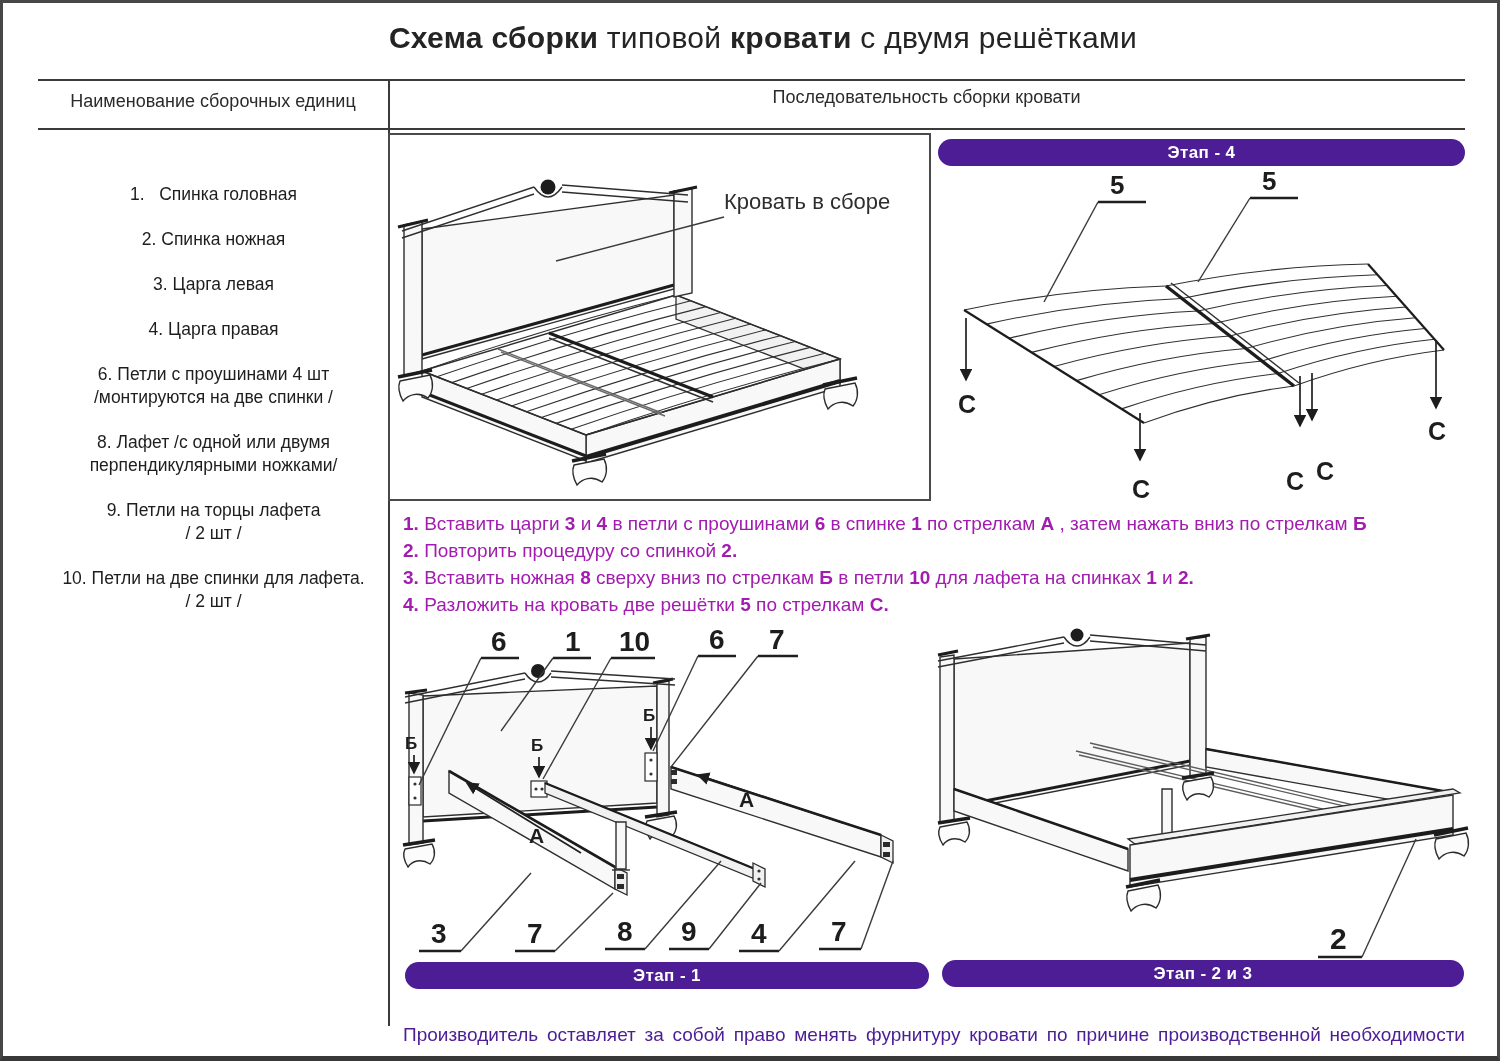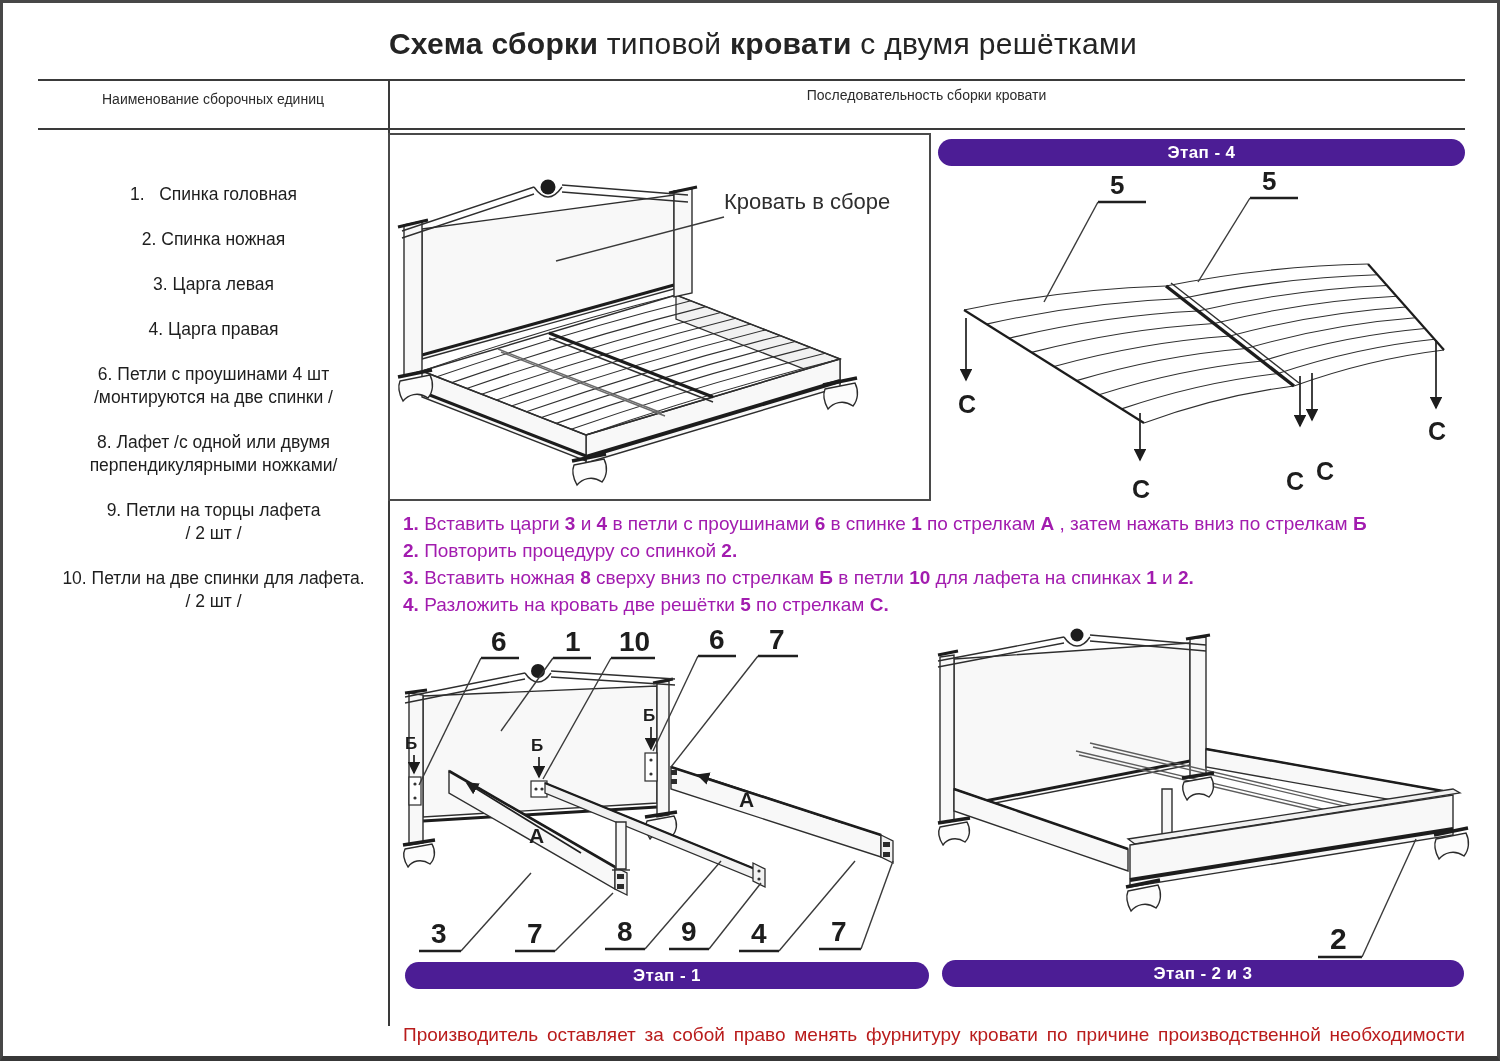--- a/index.html
+++ b/index.html
@@ -1,31 +1,31 @@
 <!DOCTYPE html>
 <html><head>
 <meta charset="utf-8">
 <style>
   html,body{margin:0;padding:0;background:#9a9a9a;}
   .page{position:relative;width:1500px;height:1061px;background:#ffffff;
         border:3px solid #474747;border-bottom:5px solid #383838;box-sizing:border-box;
         font-family:"Liberation Sans",sans-serif;color:#1f1f1f;overflow:hidden;}
   .abs{position:absolute;}
-  .title{top:24px;left:120px;width:1280px;text-align:center;font-size:30px;color:#242424;letter-spacing:.3px;}
+  .title{top:18px;left:120px;width:1280px;text-align:center;font-size:30px;color:#242424;letter-spacing:.3px;}
   .b{font-weight:bold;}
   .rule{background:#3a3a3a;height:2px;}
   .vline{background:#3a3a3a;width:2px;}
-  .colhead{font-size:14px;color:#2b2b2b;text-align:center;}
+  .colhead{font-size:18px;color:#2b2b2b;text-align:center;}
   .parts{left:38px;top:180px;width:345px;font-size:17.5px;line-height:23px;}
   .part{white-space:pre-wrap;margin-bottom:22px;color:#1e1e1e;text-align:center;}
   .box{border:2px solid #4a4a4a;box-sizing:border-box;background:#fff;}
   .pill{background:#4c1d95;border-radius:14px;color:#fff;font-weight:bold;font-size:17px;
         text-align:center;letter-spacing:.4px;line-height:27px;height:27px;}
   .instr{left:400px;top:507px;width:1078px;font-size:19px;line-height:27px;color:#a21caf;}
-  .footer{left:400px;top:1021px;width:1062px;font-size:19px;color:#b91c1c;
+  .footer{left:400px;top:1021px;width:1062px;font-size:19px;color:#4c1d95;
           text-align:justify;text-align-last:justify;}
   svg{position:absolute;overflow:visible;}
   svg text{font-family:"Liberation Sans",sans-serif;font-weight:bold;fill:#1d1d1d;}
   .num{font-size:28px;}
   .num2{font-size:26px;}
   .let{font-size:21px;}
   .letB{font-size:17px;}
   .letC{font-size:25px;}
   .cap{font-size:22px;font-weight:normal;fill:#2e2e2e;}
   .fill{fill:#f8f8f8;stroke:#2e2e2e;stroke-width:1.4;}

